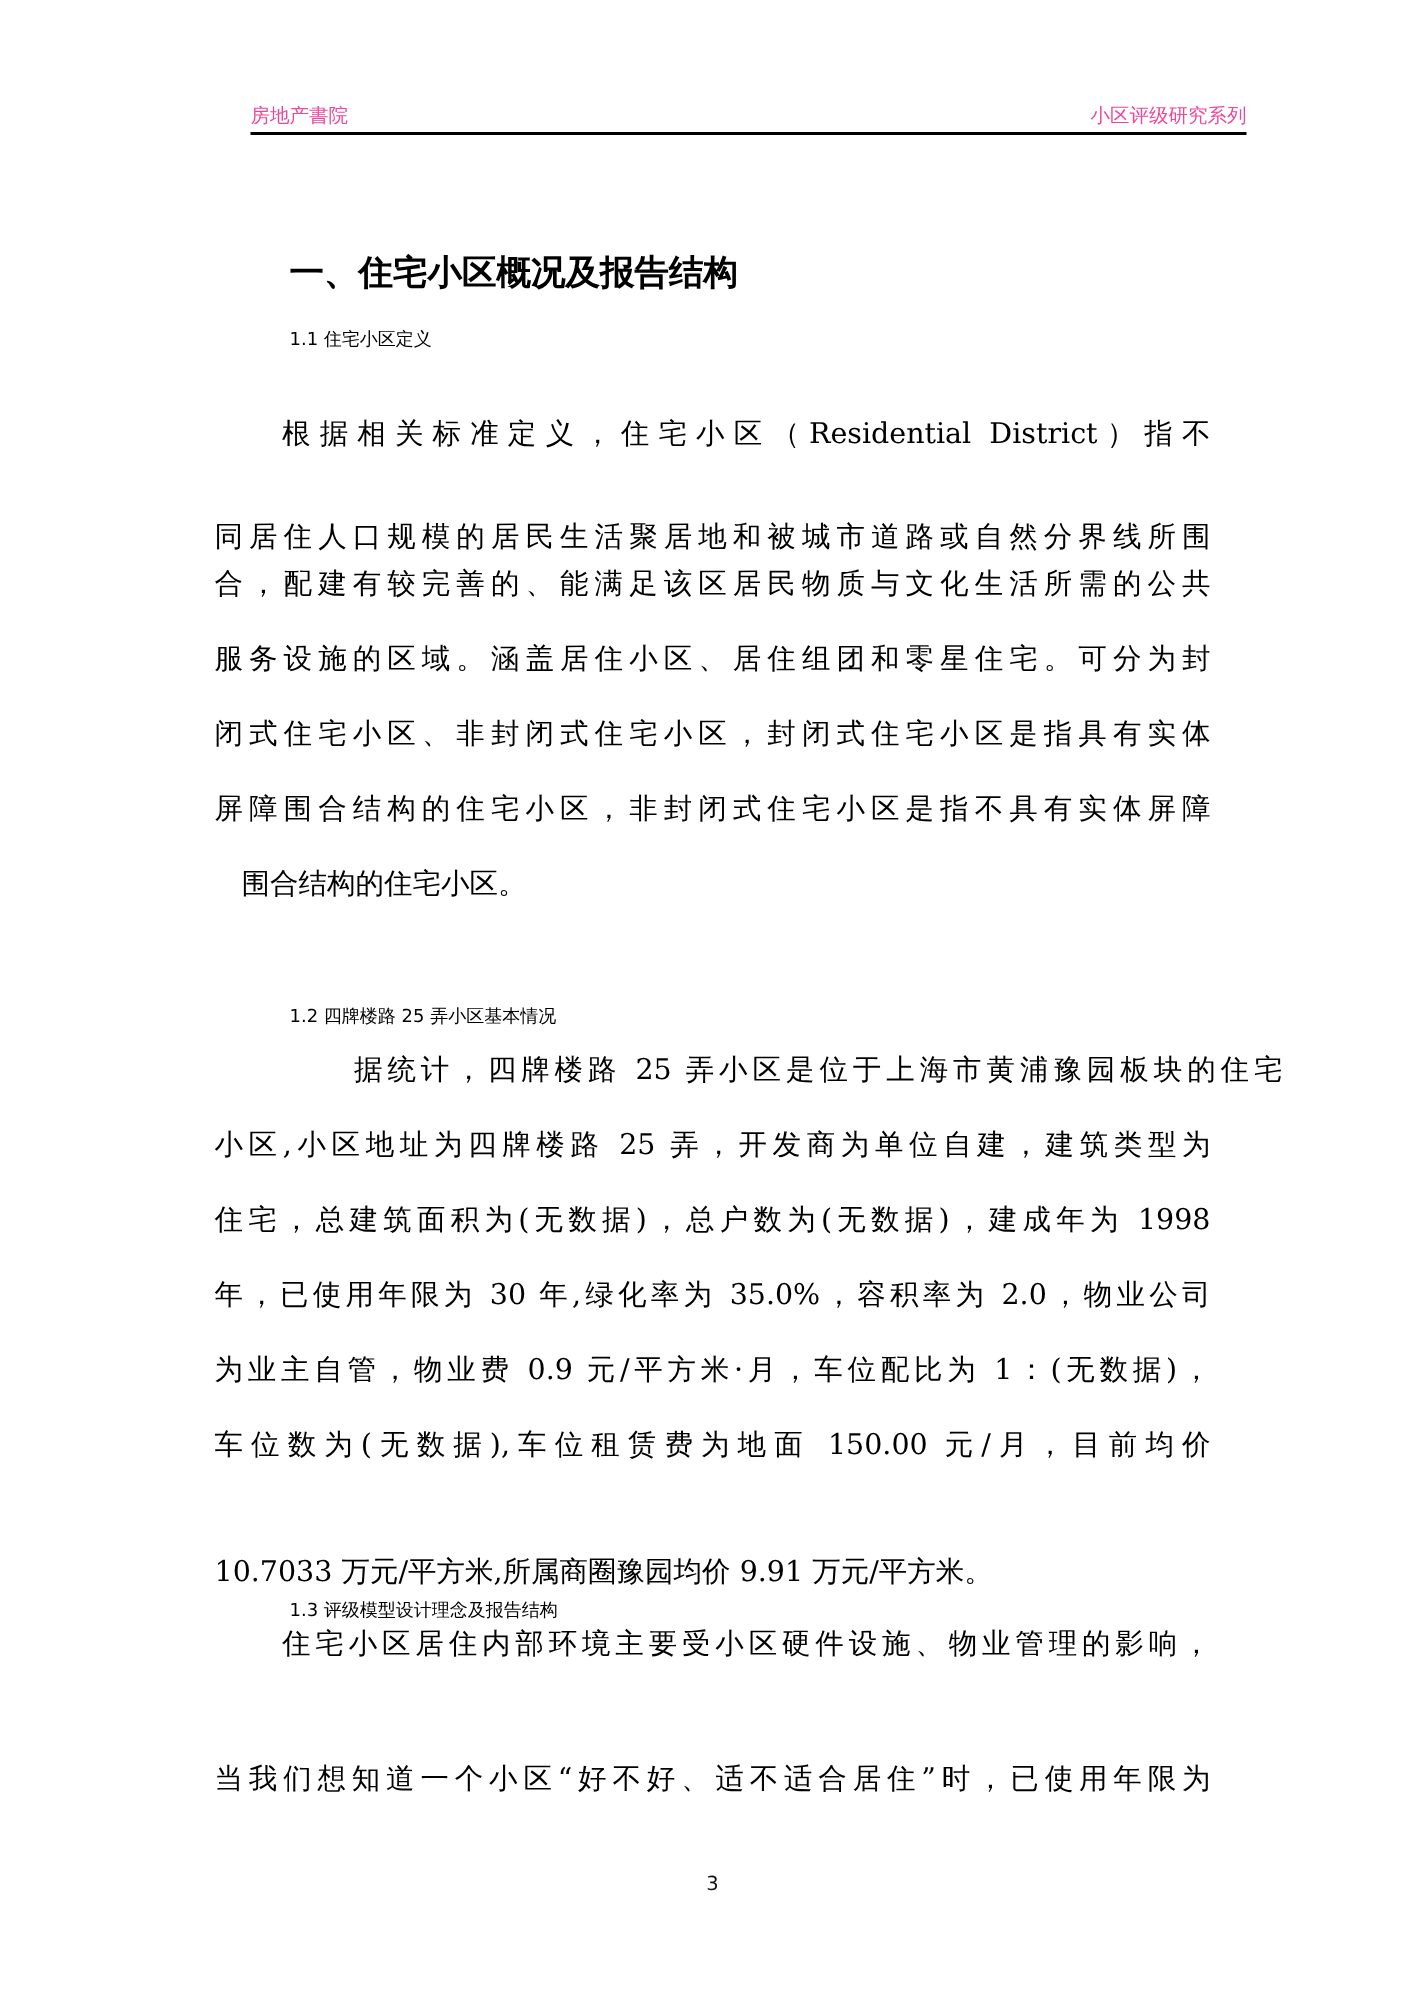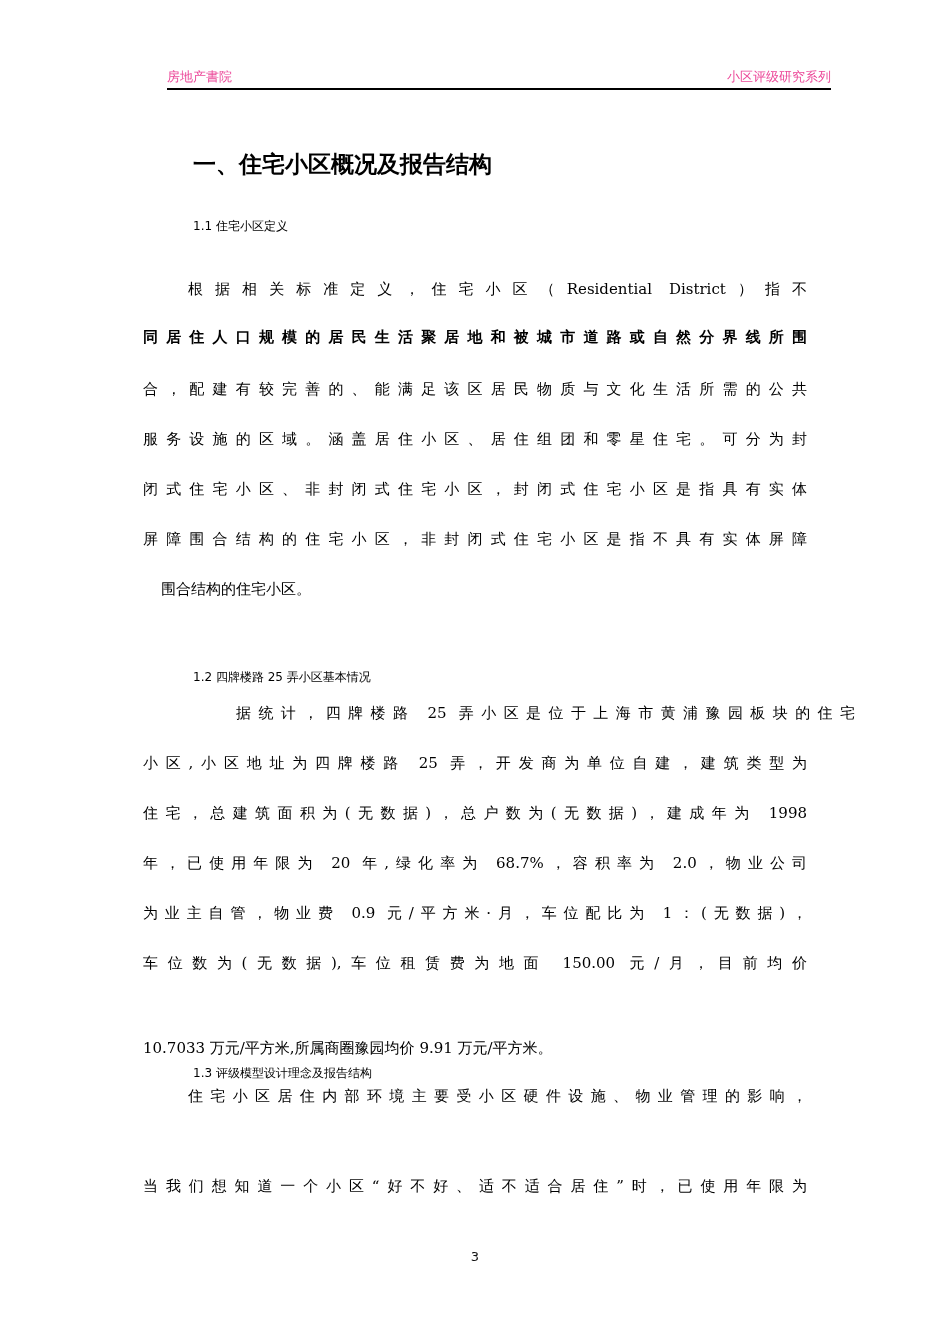--- a/index.html
+++ b/index.html
@@ -34,21 +34,21 @@
     }
     .page-header .right {
       position: absolute;
       right: 0;
       top: 4px;
     }
     .line {
       position: absolute;
       left: 143px;
       width: 664px;
-      font-size: 15px;
+      font-size: 19px;
       line-height: 24px;
       white-space: nowrap;
       text-align: justify;
       text-align-last: justify;
       letter-spacing: 0;
     }
     .line.last {
       text-align-last: left;
     }
     .line.indent {
@@ -56,20 +56,21 @@
       width: 619px;
     }
     .h1 {
       position: absolute;
       left: 193px;
       font-size: 23px;
       font-weight: bold;
       line-height: 28px;
       white-space: nowrap;
       font-family: "DejaVu Sans", "Liberation Sans", sans-serif;
+      margin-top: 18px;
     }
     .h2 {
       position: absolute;
       left: 193px;
       font-size: 12px;
       font-weight: normal;
       line-height: 26px;
       white-space: nowrap;
       font-family: "DejaVu Sans", "Liberation Sans", sans-serif;
     }
@@ -91,35 +92,35 @@
   <span class="left">房地产書院</span>
   <span class="right">小区评级研究系列</span>
 </div>
 
 <div class="h1" style="top:150px;">一、住宅小区概况及报告结构</div>
 
 <div class="h2" style="top:213px;">1.1 住宅小区定义</div>
 
 <div>
   <div class="line indent" style="top:277px;">根据相关标准定义，住宅小区（Residential District）指不</div>
-  <div class="line" style="top:325px;font-weight:bold;">同居住人口规模的居民生活聚居地和被城市道路或自然分界线所围</div>
+  <div class="line" style="top:346px;">同居住人口规模的居民生活聚居地和被城市道路或自然分界线所围</div>
   <div class="line" style="top:377px;">合，配建有较完善的、能满足该区居民物质与文化生活所需的公共</div>
   <div class="line" style="top:427px;">服务设施的区域。涵盖居住小区、居住组团和零星住宅。可分为封</div>
   <div class="line" style="top:477px;">闭式住宅小区、非封闭式住宅小区，封闭式住宅小区是指具有实体</div>
   <div class="line" style="top:527px;">屏障围合结构的住宅小区，非封闭式住宅小区是指不具有实体屏障</div>
   <div class="line last" style="top:577px;margin-left:18px;">围合结构的住宅小区。</div>
 </div>
 
 <div class="h2" style="top:664px;">1.2 四牌楼路 25 弄小区基本情况</div>
 
 <div>
   <div class="line indent" style="top:701px;margin-left:48px;">据统计，四牌楼路 25 弄小区是位于上海市黄浦豫园板块的住宅</div>
   <div class="line" style="top:751px;">小区,小区地址为四牌楼路 25 弄，开发商为单位自建，建筑类型为</div>
   <div class="line" style="top:801px;">住宅，总建筑面积为(无数据)，总户数为(无数据)，建成年为 1998</div>
-  <div class="line" style="top:851px;">年，已使用年限为 20 年,绿化率为 68.7%，容积率为 2.0，物业公司</div>
+  <div class="line" style="top:851px;">年，已使用年限为 30 年,绿化率为 35.0%，容积率为 2.0，物业公司</div>
   <div class="line" style="top:901px;">为业主自管，物业费 0.9 元/平方米·月，车位配比为 1：(无数据)，</div>
   <div class="line" style="top:951px;">车位数为(无数据),车位租赁费为地面 150.00 元/月，目前均价</div>
   <div class="line last" style="top:1001px;margin-top:35px;">10.7033 万元/平方米,所属商圈豫园均价 9.91 万元/平方米。</div>
 </div>
 
 <div class="h2" style="top:1060px;">1.3 评级模型设计理念及报告结构</div>
 
 <div>
   <div class="line indent" style="top:1084px;">住宅小区居住内部环境主要受小区硬件设施、物业管理的影响，</div>
   <div class="line" style="top:1174px;">当我们想知道一个小区“好不好、适不适合居住”时，已使用年限为</div>

